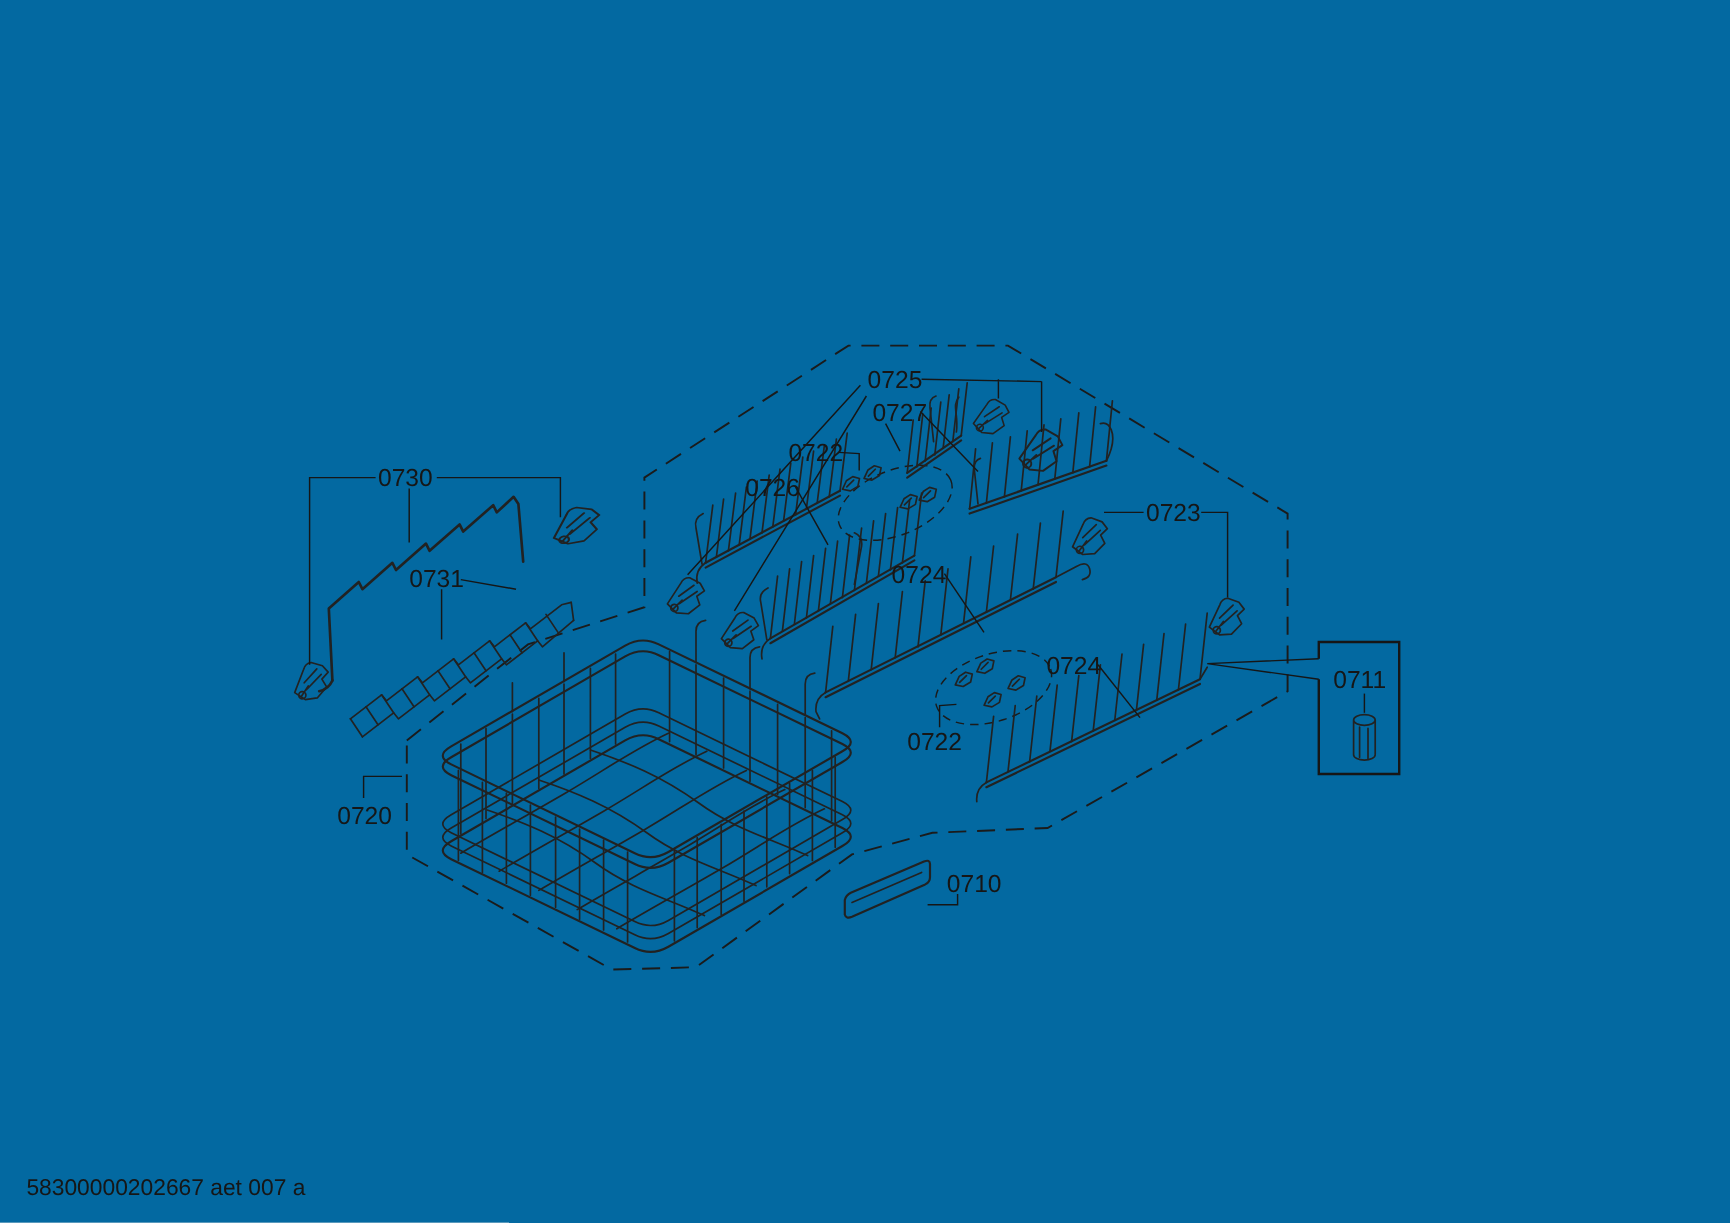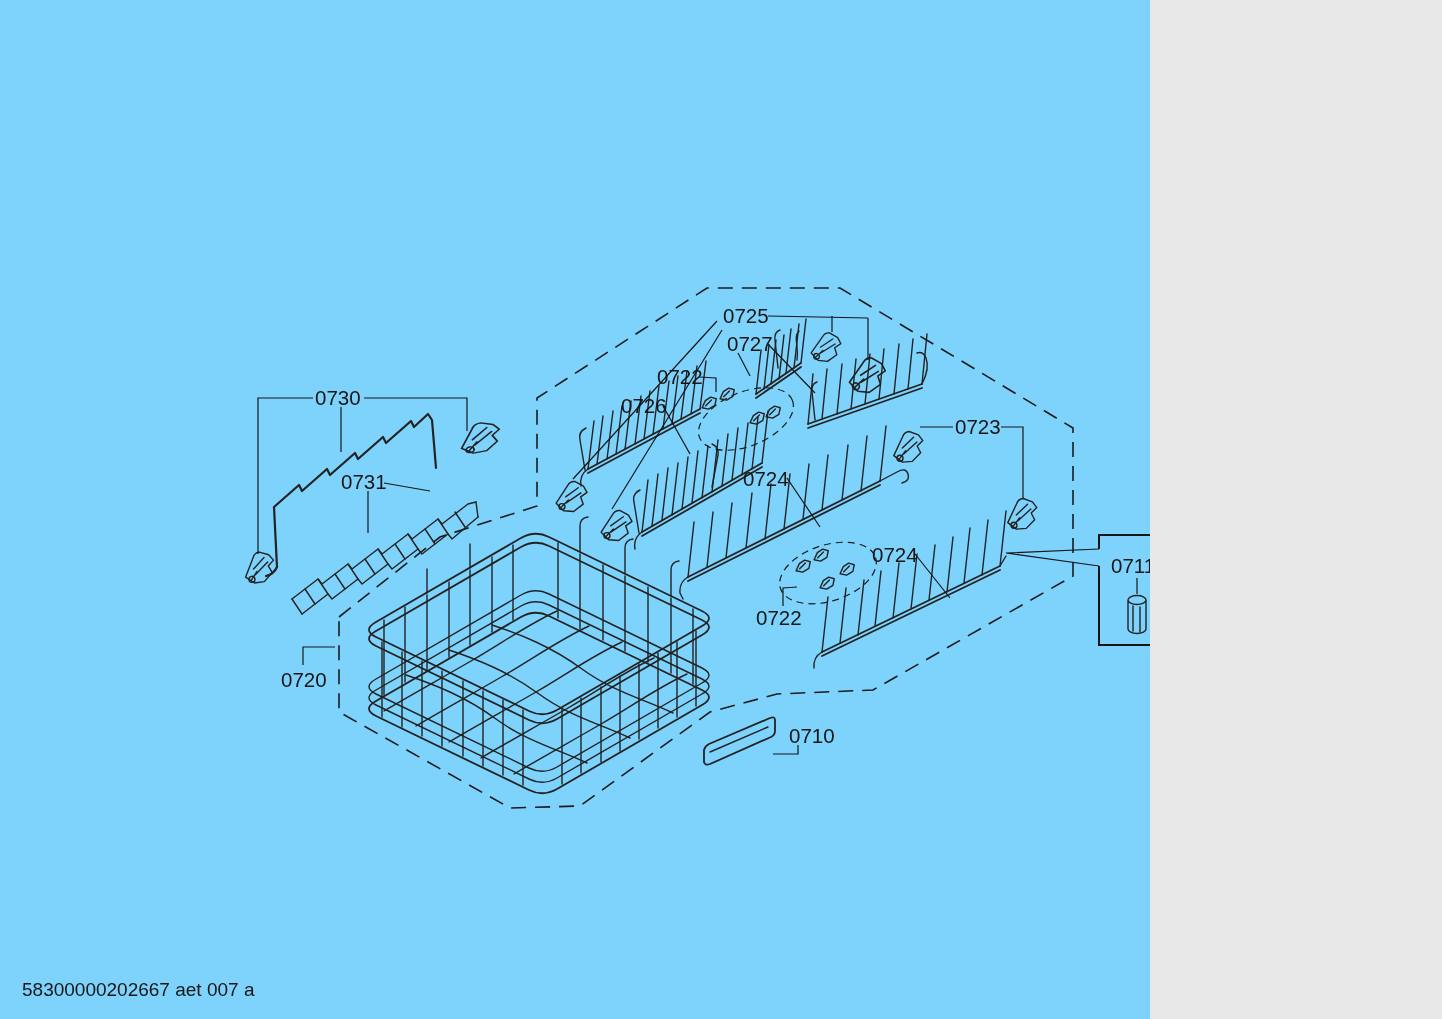--- a/index.html
+++ b/index.html
@@ -1,16 +1,16 @@
 <!DOCTYPE html>
 <html><head>
 <meta charset="utf-8">
 <style>
   html,body{margin:0;padding:0;background:#e8e8e8;}
-  .page{position:relative;width:1150px;height:1019px;background:#7dd3fc;overflow:hidden;
+  .page{position:relative;width:1442px;height:1019px;background:#0369a1;overflow:hidden;
         font-family:"Liberation Sans",sans-serif;text-decoration:underline;}
   svg{position:absolute;left:0;top:0;}
   .lbl{font-family:"Liberation Sans",sans-serif;font-size:20.5px;fill:#161616;}
   .footer{font-family:"Liberation Sans",sans-serif;font-size:19px;fill:#161616;}
   .wire{stroke:#222;stroke-width:1.8;fill:none;stroke-linecap:round;stroke-linejoin:round;}
   .wire2{stroke:#222;stroke-width:2.2;fill:none;stroke-linecap:round;stroke-linejoin:round;}
   .thin{stroke:#222;stroke-width:1.4;fill:none;stroke-linecap:round;stroke-linejoin:round;}
   .leader{stroke:#161616;stroke-width:1.2;fill:none;}
   .dashed{stroke:#1b1b1b;stroke-width:1.6;fill:none;stroke-dasharray:15 9;}
   .dashEll{stroke:#1b1b1b;stroke-width:1.2;fill:none;stroke-dasharray:7 5;}

